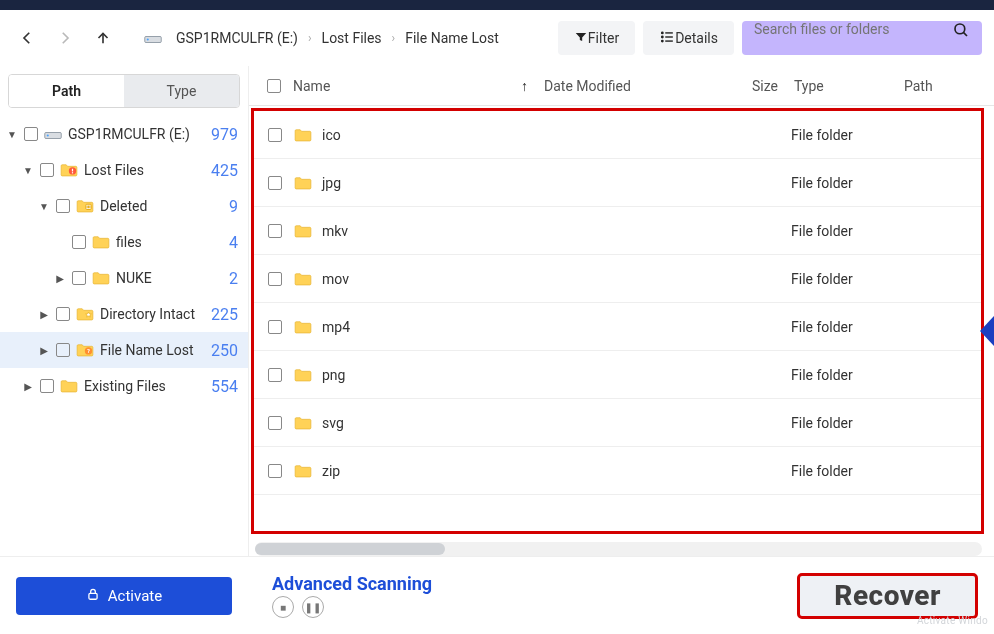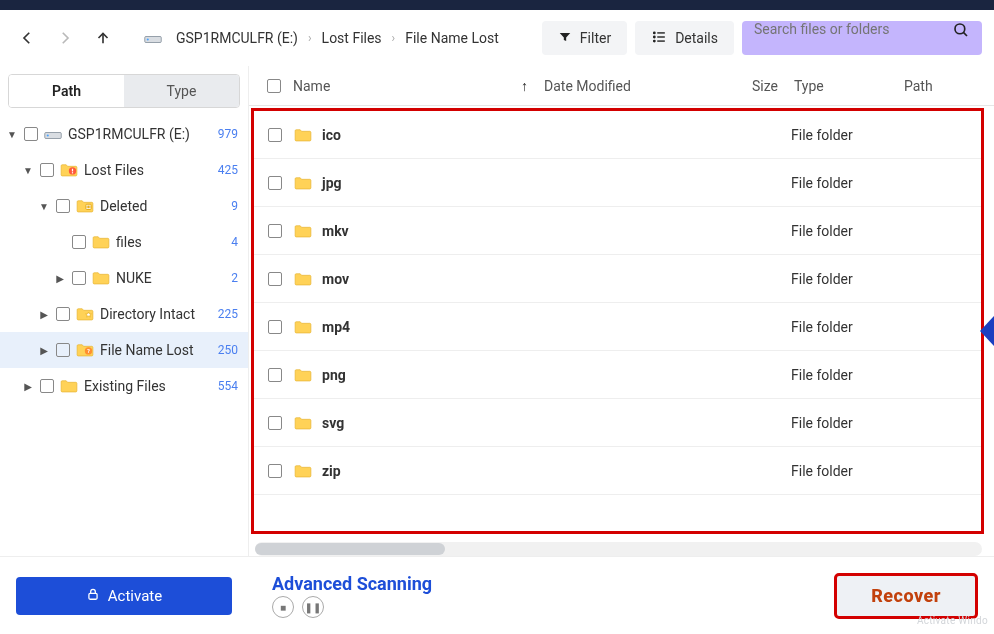--- a/index.html
+++ b/index.html
@@ -4,70 +4,70 @@
 <style>
 * { margin: 0; padding: 0; box-sizing: border-box; font-family: -apple-system, BlinkMacSystemFont, "Segoe UI", Roboto, Arial, sans-serif; }
 body { width: 994px; height: 634px; background: #fff; overflow: hidden; position: relative; }
 .titlebar { height: 10px; background: #1a2540; }
 .toolbar { height: 56px; display: flex; align-items: center; padding: 0 12px; gap: 8px; background: #fff; }
 .nav-btn { width: 30px; height: 30px; display:flex; align-items:center; justify-content:center; color:#444; cursor:pointer; border-radius:4px; }
 .breadcrumb { display:flex; align-items:center; gap:10px; margin-left:18px; flex:1; }
 .bc-drive-icon { display:inline-flex; margin-right:4px;}
 .bc-item { color:#333; font-size:14px; cursor:pointer; }
 .bc-sep { color:#aaa; font-size:12px; }
-.tool-btn { height:34px; padding:0 16px; background:#f3f4f6; border:none; border-radius:4px; display:flex; align-items:center; gap:8px; color:#333; font-size:14px; cursor:pointer; }
+.tool-btn { height:34px; padding:0 16px; background:#f3f4f6; border:none; border-radius:4px; display:flex; align-items:center; color:#333; font-size:14px; cursor:pointer; }
 .search-wrap { display:flex; align-items:flex-start; background:#c4b5fd; border-radius:4px; height:34px; padding:0 12px; width:240px; }
 .search-input { border:none; background:transparent; outline:none; flex:1; font-size:14px; color:#555; }
 .search-icon { color:#333; }
 .main { display:flex; height: calc(634px - 10px - 56px - 78px); }
 .sidebar { width: 248px; display:flex; flex-direction:column; }
 .tabs { display:flex; margin: 8px 8px 8px 8px; border:1px solid #d7d7d7; border-radius:4px; overflow:hidden;}
 .tab { flex:1; text-align:center; padding:8px 0; font-size:14px; cursor:pointer; background:#e9ebee; color:#555;}
 .tab.active { background:#fff; font-weight:600; color:#222; }
 .tree { flex:1; overflow:auto; padding-bottom:10px;}
 .tree-row { display:flex; align-items:center; height:36px; padding:0 10px 0 6px; cursor:pointer; font-size:14px; color:#333; position:relative;}
 .tree-row.selected { background:#e8f0fb; }
 .tw { display:flex; align-items:center; gap:6px; flex:1; min-width:0;}
 .caret { width:12px; display:inline-flex; justify-content:center; color:#555; font-size:10px;}
 .caret.blank { visibility:hidden;}
 .chk { width:14px; height:14px; border:1.5px solid #888; border-radius:2px; flex-shrink:0;}
-.count { color:#4a7ff0; font-size:12px; min-width:28px; text-align:right; }
+.count { color:#4a7ff0; font-size:16px; min-width:28px; text-align:right; }
 .row-indent-0 { padding-left:6px; }
 .row-indent-1 { padding-left:22px; }
 .row-indent-2 { padding-left:38px; }
 .row-indent-3 { padding-left:54px; }
 .ficon { width:18px; height:14px; display:inline-flex; align-items:center; justify-content:center;}
 .folder-svg { width:18px; height:14px; }
 .drive-svg { width:18px; height:12px;}
 .content { flex:1; display:flex; flex-direction:column; border-left:1px solid #eee; position:relative;}
 .table-head { display:flex; align-items:center; height:40px; border-bottom:1px solid #e6e6e6; padding-left:18px; color:#555; font-size:14px;}
 .th-check { width:26px; display:flex; align-items:center;}
 .th-name { flex:1; display:flex; align-items:center; gap:4px;}
 .th-sort { margin-left:auto; margin-right:16px; color:#222;}
 .th-date { width:170px; }
 .th-size { width:80px; text-align:right; padding-right:16px;}
 .th-type { width:110px;}
 .th-path { width:90px;}
 .table-body { flex:1; overflow:auto; border:3px solid #d30000; border-top:3px solid #d30000; margin:2px 10px 2px 2px;}
 .trow { display:flex; align-items:center; height:48px; border-bottom:1px solid #eee; padding-left:14px; font-size:14px; color:#333;}
 .td-check { width:26px; display:flex; align-items:center;}
-.td-name { flex:1; display:flex; align-items:center; gap:10px;font-weight:bold;}
+.td-name { flex:1; display:flex; align-items:center; gap:10px;}
 .td-date { width:170px;}
 .td-size { width:76px; text-align:right; padding-right:12px;}
 .td-type { width:110px;}
 .td-path { width:80px;}
 .hscroll { height:14px; background:#f1f1f1; border-radius:7px; margin:6px 12px 0 6px; position:relative;}
 .hscroll .thumb { position:absolute; left:0; top:1px; height:12px; width:190px; background:#cfd2d6; border-radius:6px;}
 .footer { position:absolute; bottom:0; left:0; right:0; height:78px; display:flex; align-items:center; border-top:1px solid #eee; padding:0 16px; background:#fff;}
 .activate-btn { width:216px; height:38px; background:#1d4ed8; color:#fff; border:none; border-radius:4px; font-size:15px; display:flex; align-items:center; justify-content:center; gap:8px; cursor:pointer;}
 .scan-status { margin-left:40px; }
 .scan-title { font-size:18px; font-weight:700; color:#1d4ed8;}
 .scan-sub { font-size:13px; color:#888; margin-top:2px; display:flex; align-items:center; gap:8px;}
 .circ-btn { width:22px; height:22px; border:1.5px solid #aaa; border-radius:50%; display:inline-flex; align-items:center; justify-content:center; color:#777; font-size:10px; cursor:pointer;}
-.recover-btn { margin-left:auto; height:46px; padding: 0 34px; background:#eef1f5; border:3px solid #d30000; border-radius:5px; color:#c2410c; font-size:18px; font-weight:800; cursor:pointer; letter-spacing:0.5px;}
+.recover-btn { margin-left:auto; height:46px; padding: 0 34px; background:#eef1f5; border:3px solid #d30000; border-radius:5px; color:#404040; font-size:28px; font-weight:800; cursor:pointer; letter-spacing:0.5px;}
 .side-tab-handle { position:absolute; right:0; top:316px; width:14px; height:30px; background:#1a3fc0; clip-path: polygon(100% 0, 100% 100%, 0 50%);}
 .watermark { position:absolute; right:6px; bottom:8px; color:#d3d6da; font-size:10px; letter-spacing:0.3px; pointer-events:none;}
 </style>
 </head>
 <body>
 
 <div class="titlebar"></div>
 
 <div class="toolbar">
   <div class="nav-btn">

